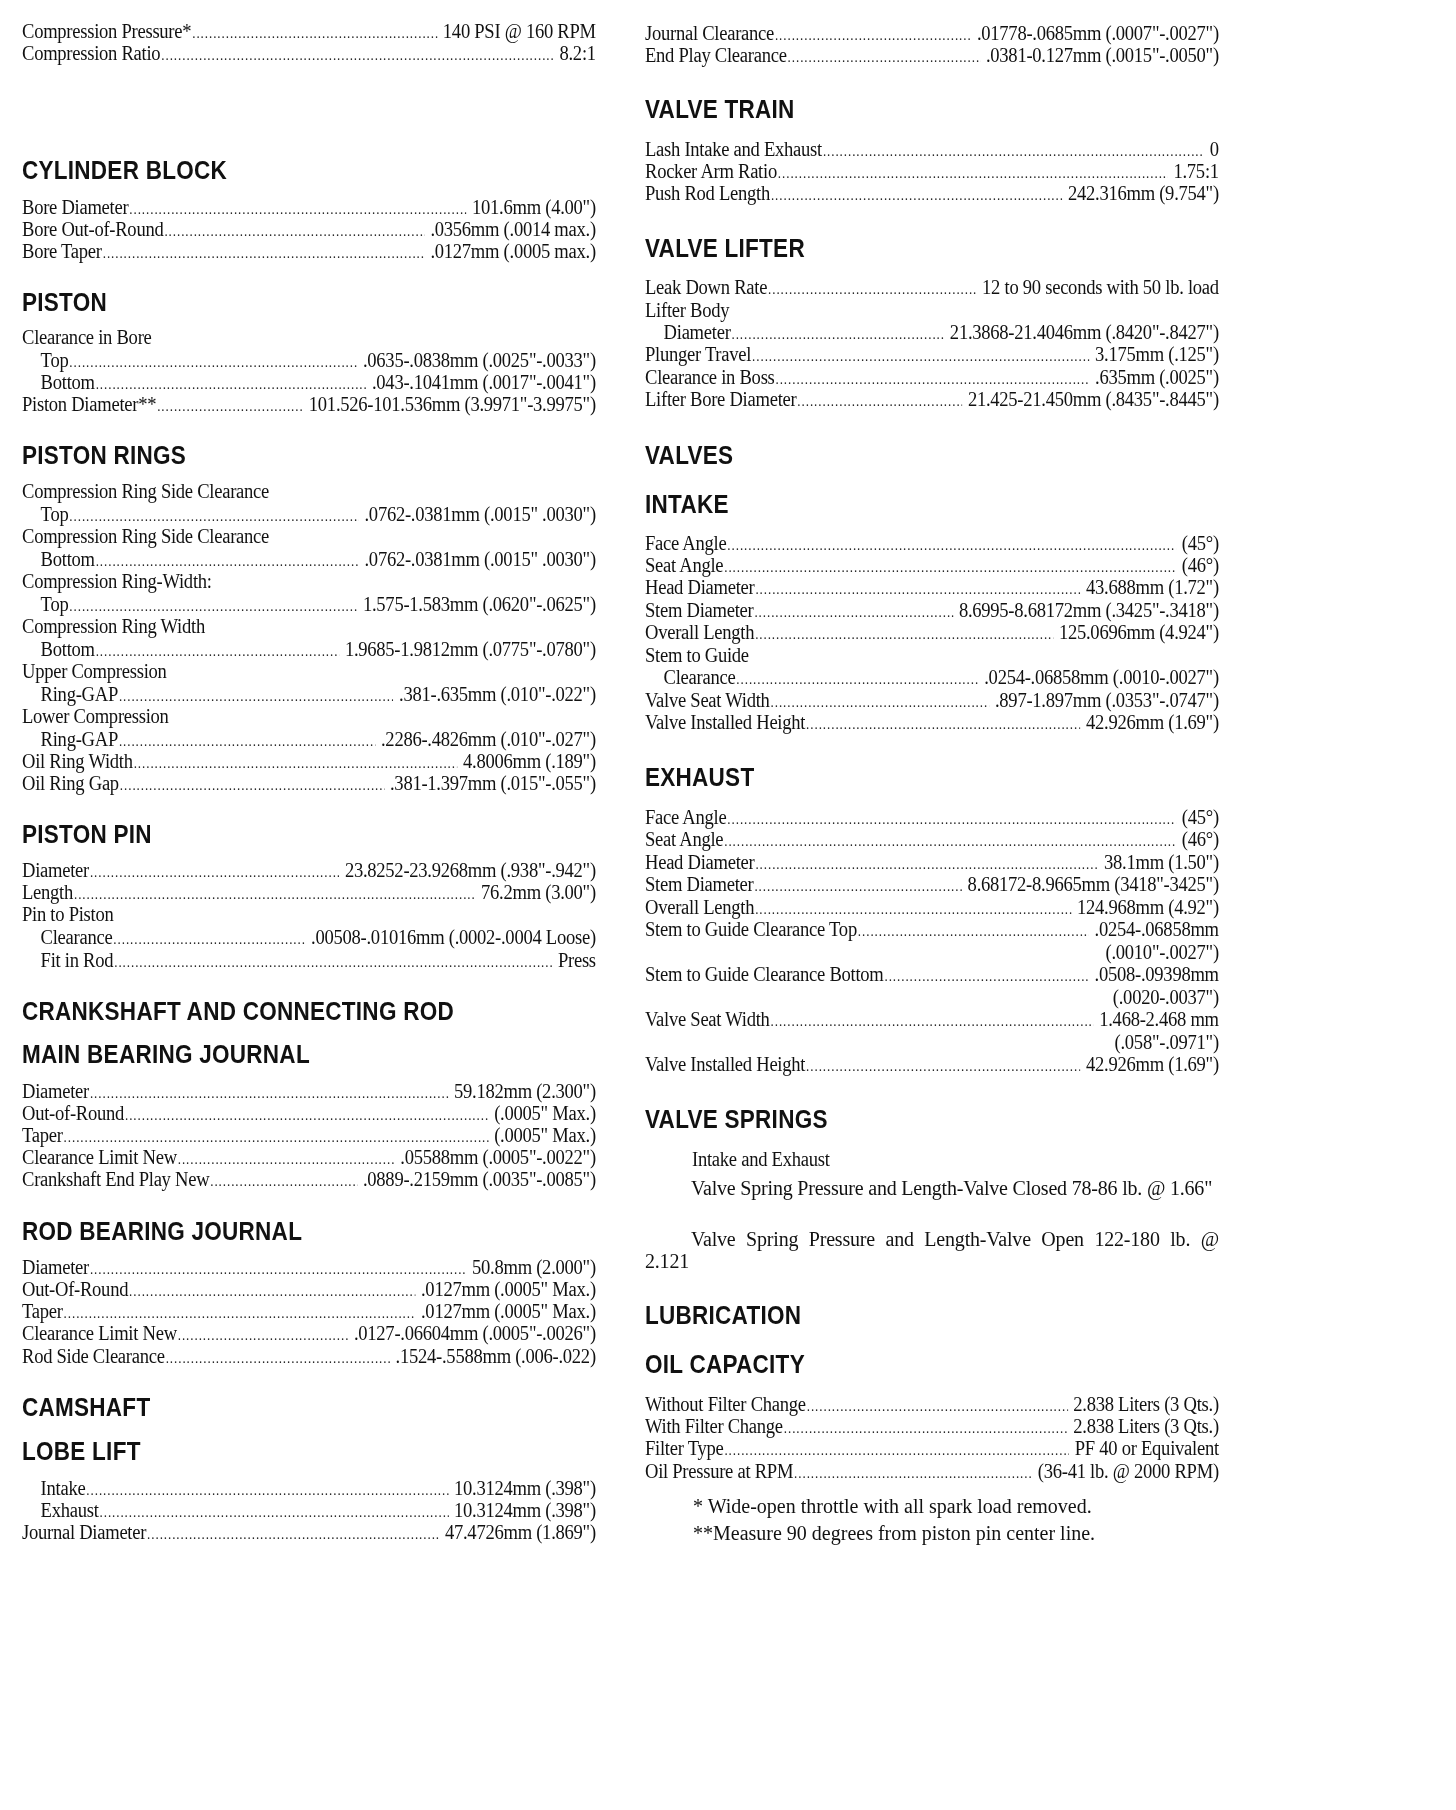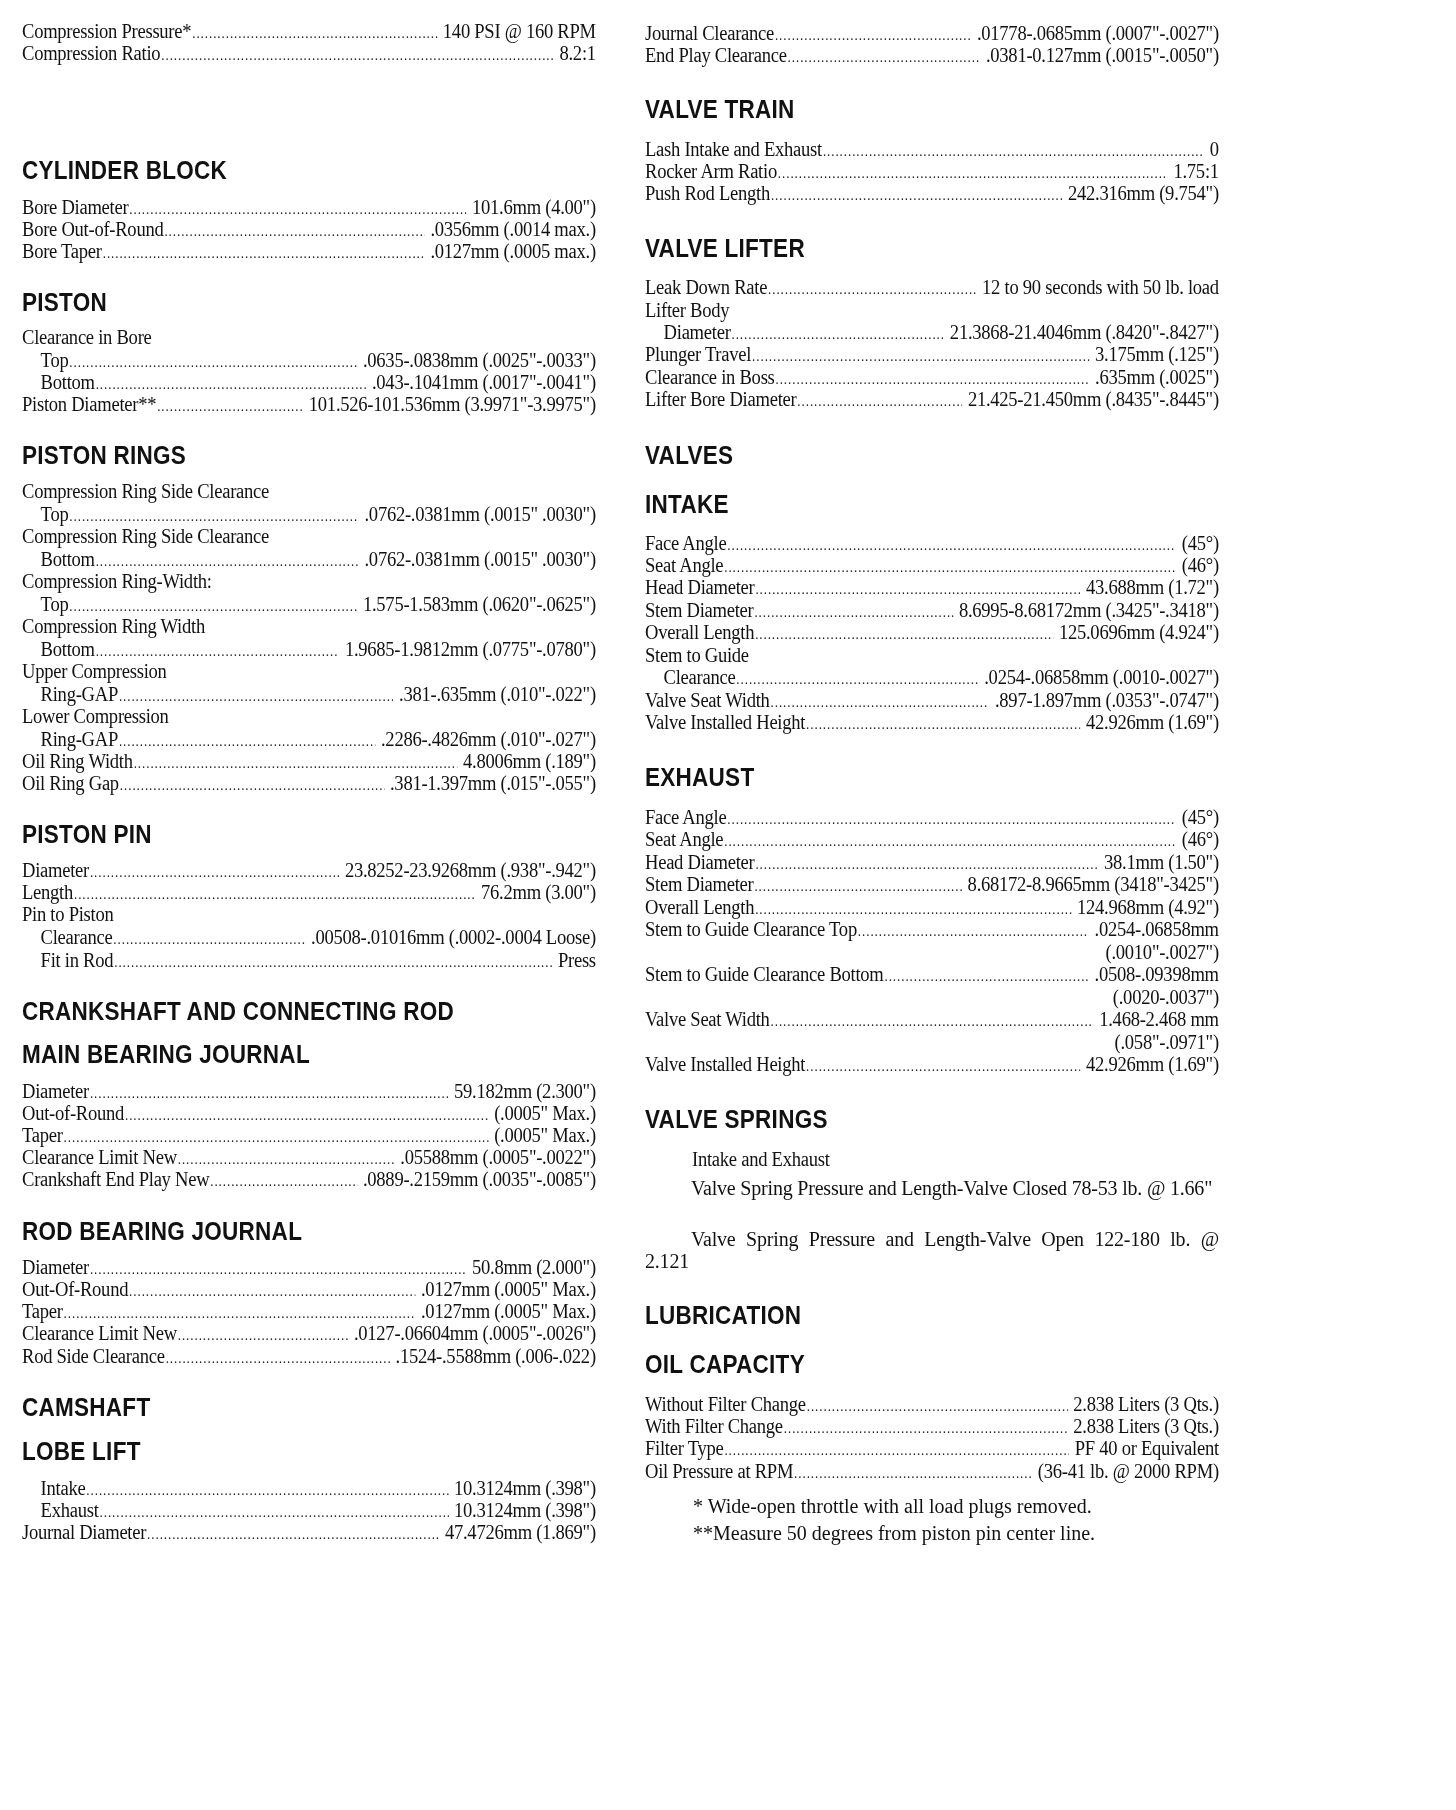--- a/index.html
+++ b/index.html
@@ -395,21 +395,21 @@
       <span class="val">(.058"-.0971")</span>
     </div>
   <div class="row" style="top:1053px">
       <span class="lbl">Valve Installed Height</span>
       <span class="dots"></span>
       <span class="val">42.926mm (1.69")</span>
     </div>
 
   <div class="heading" style="top:1105px">VALVE SPRINGS</div>
   <div class="sub" style="top:1148px; left:47px">Intake and Exhaust</div>
-  <div class="para" style="top:1177px">Valve Spring Pressure and Length-Valve Closed 78-53 lb. @ 1.66"</div>
+  <div class="para" style="top:1177px">Valve Spring Pressure and Length-Valve Closed 78-86 lb. @ 1.66"</div>
   <div class="para" style="top:1228px">Valve Spring Pressure and Length-Valve Open 122-180 lb. @ 2.121</div>
 
   <div class="heading" style="top:1301px">LUBRICATION</div>
   <div class="heading" style="top:1350px">OIL CAPACITY</div>
   <div class="row" style="top:1393px">
       <span class="lbl">Without Filter Change</span>
       <span class="dots"></span>
       <span class="val">2.838 Liters (3 Qts.)</span>
     </div>
   <div class="row" style="top:1415px">
@@ -421,15 +421,15 @@
       <span class="lbl">Filter Type</span>
       <span class="dots"></span>
       <span class="val">PF 40 or Equivalent</span>
     </div>
   <div class="row" style="top:1460px">
       <span class="lbl">Oil Pressure at RPM</span>
       <span class="dots"></span>
       <span class="val">(36-41 lb. @ 2000 RPM)</span>
     </div>
 
-  <div class="note" style="top:1495px">* Wide-open throttle with all load plugs removed.</div>
-  <div class="note" style="top:1522px">**Measure 50 degrees from piston pin center line.</div>
+  <div class="note" style="top:1495px">* Wide-open throttle with all spark load removed.</div>
+  <div class="note" style="top:1522px">**Measure 90 degrees from piston pin center line.</div>
 </div>
 
 </body></html>

